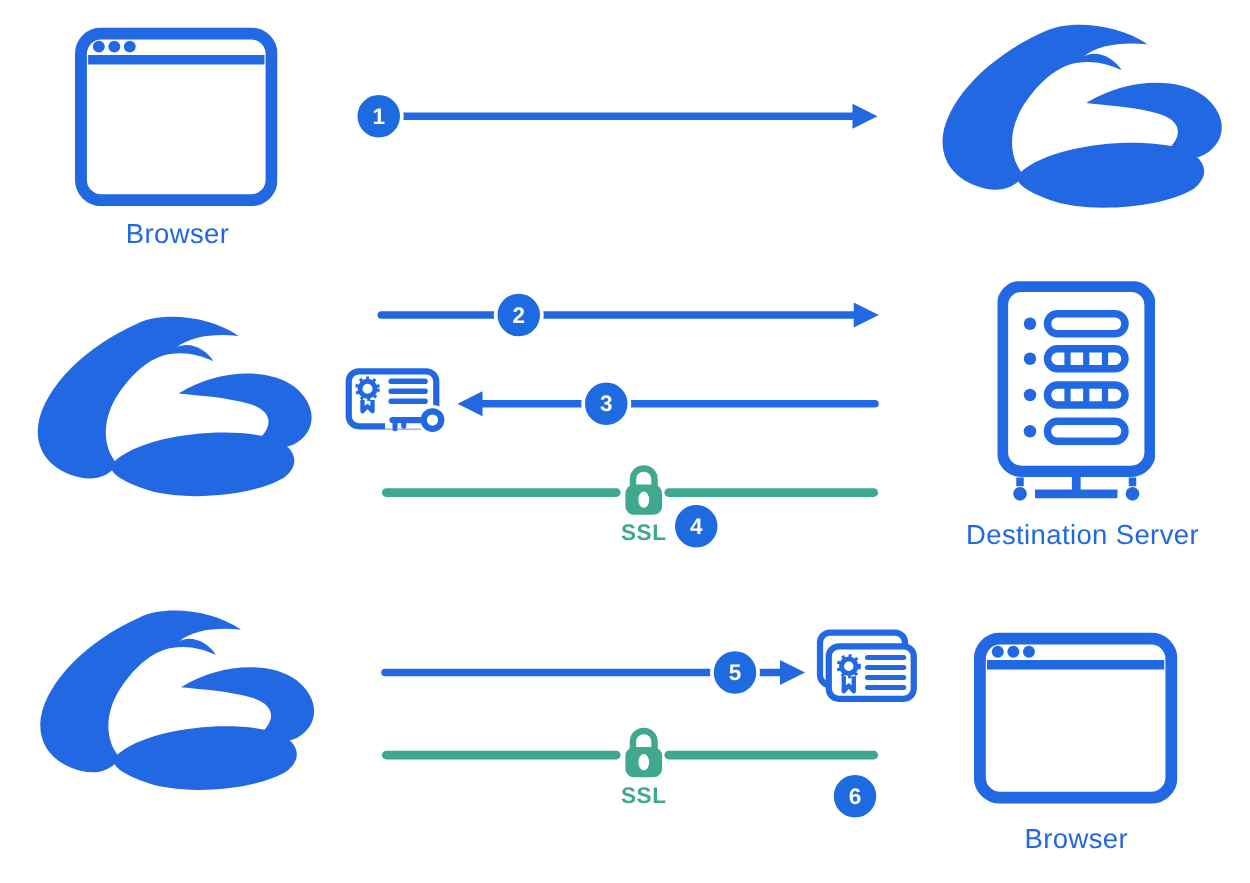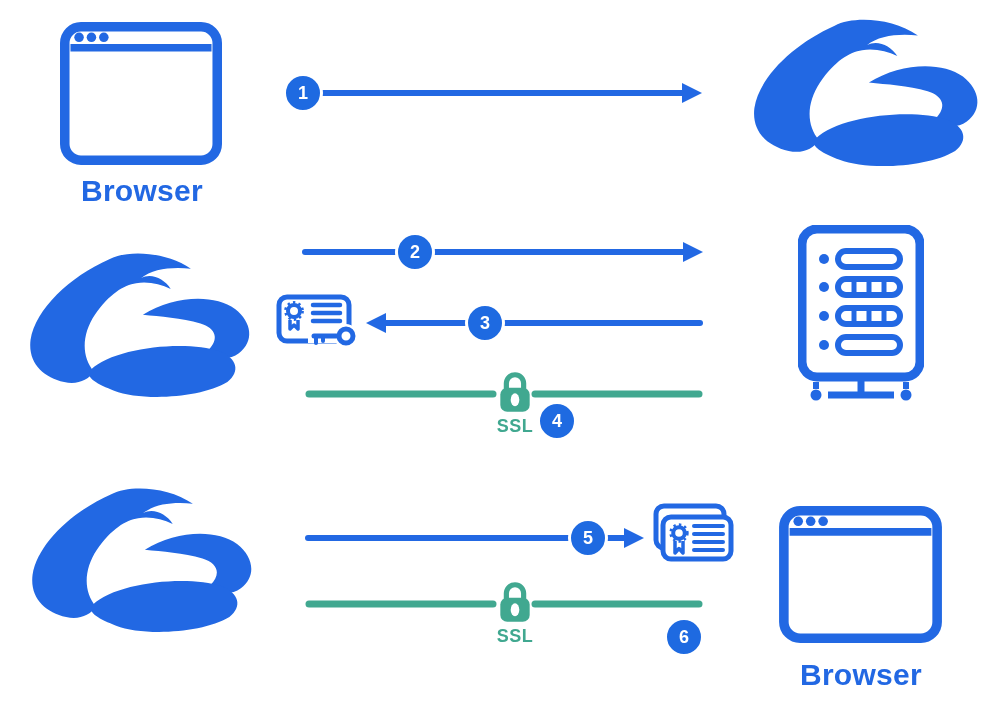--- a/index.html
+++ b/index.html
@@ -9,21 +9,21 @@
   }
   .abs{position:absolute;}
   .badge{
     position:absolute;width:34px;height:34px;border-radius:50%;
     background:#1e6ae1;border:3px solid #fff;box-sizing:content-box;
     color:#fff;display:flex;align-items:center;justify-content:center;
     font-weight:bold;font-size:18px;transform:translate(-50%,-50%);
     line-height:1;
   }
   .node-label{
-    position:absolute;color:#2268e3;font-weight:bold;font-size:30px;
+    position:absolute;color:#2268e3;font-weight:normal;font-size:22px;
     transform:translateX(-50%);white-space:nowrap;letter-spacing:.3px;
   }
   .ssl-label{
     position:absolute;color:#41a890;font-weight:bold;font-size:18px;
     transform:translateX(-50%);letter-spacing:.5px;
   }
   svg{display:block;}
 </style>
 </head>
 <body>
@@ -150,20 +150,21 @@
       <circle cx="26" cy="120" r="5" fill="#2268e3" stroke="none"></circle>
       <rect x="40" y="112" width="62" height="16" rx="8" stroke-width="6"></rect>
       <line x1="63" y1="152" x2="63" y2="170" stroke-width="7"></line>
       <line x1="30" y1="170" x2="96" y2="170" stroke-width="7"></line>
       <line x1="18" y1="157" x2="18" y2="164" stroke-width="6"></line>
       <line x1="108" y1="157" x2="108" y2="164" stroke-width="6"></line>
       <circle cx="18" cy="170" r="5.5" fill="#2268e3" stroke="none"></circle>
       <circle cx="108" cy="170" r="5.5" fill="#2268e3" stroke="none"></circle>
     </svg>
   </div>
+  <div class="node-label" style="left:866px;top:415px;">Destination Server</div>
 
   <div class="abs" style="left:22px;top:477px;width:240px;height:186px;">
     <svg width="240" height="186" viewBox="0 0 250 190" fill="#2268e3">
       <path d="M178,26 C152,8 112,6 93,16 C52,34 16,68 11,100 C8,124 24,139 46,144
                C60,147 71,142 77,133 C64,118 64,95 78,74 C93,52 108,43 121,41
                C134,39 146,42 157,47 C150,36 136,30 126,36 C138,26 158,24 178,26 Z"></path>
       <path d="M128,74 C160,54 202,52 224,68 C242,82 244,102 228,114 C217,122 202,120 196,111
                C208,99 204,88 188,83 C168,77 146,76 128,74 Z"></path>
       <path d="M74,131 C98,108 172,100 208,112 C226,119 230,133 216,144
                C188,161 126,164 98,153 C82,147 66,139 74,131 Z"></path>

